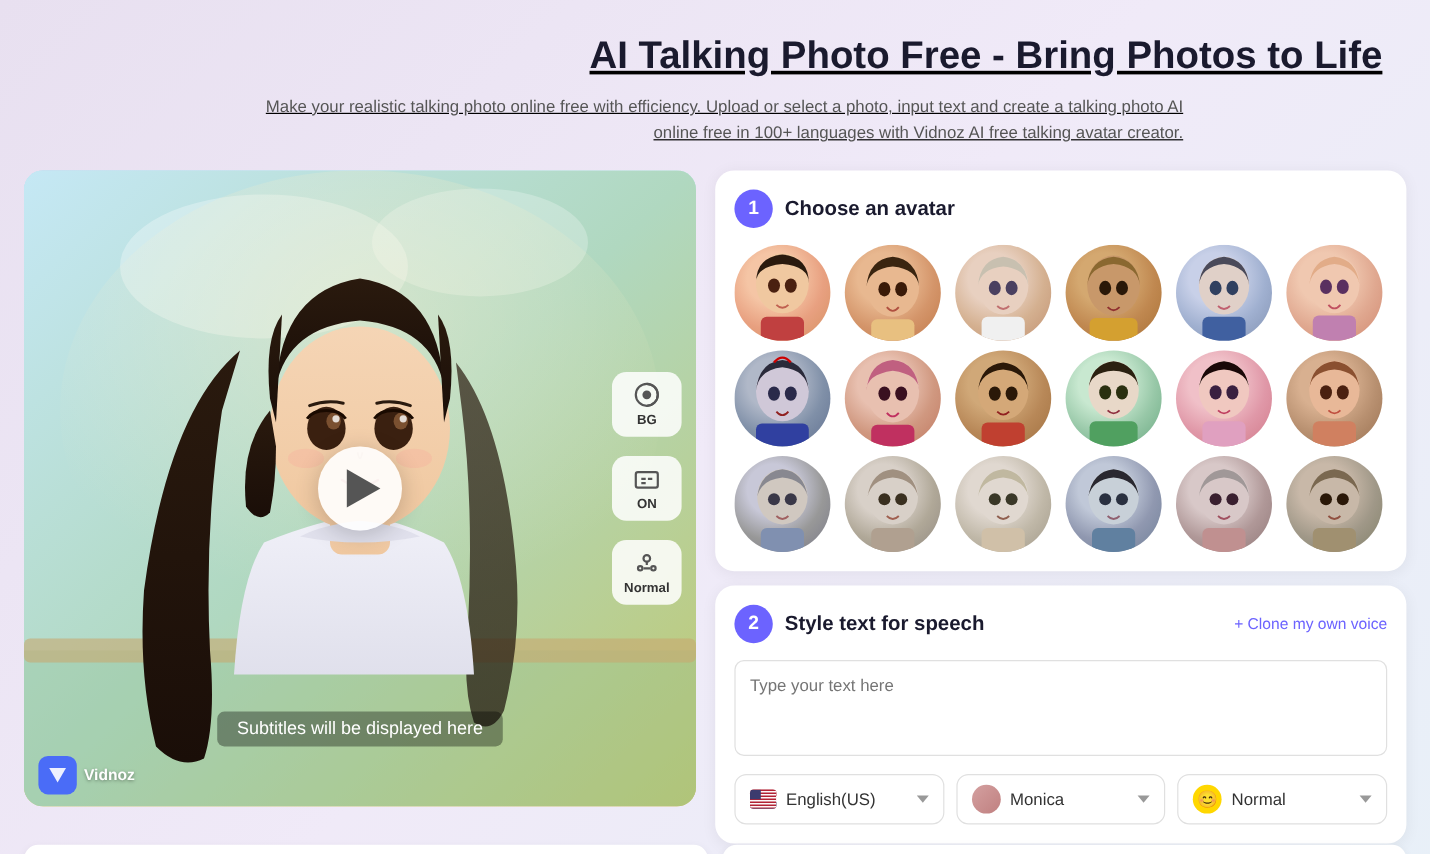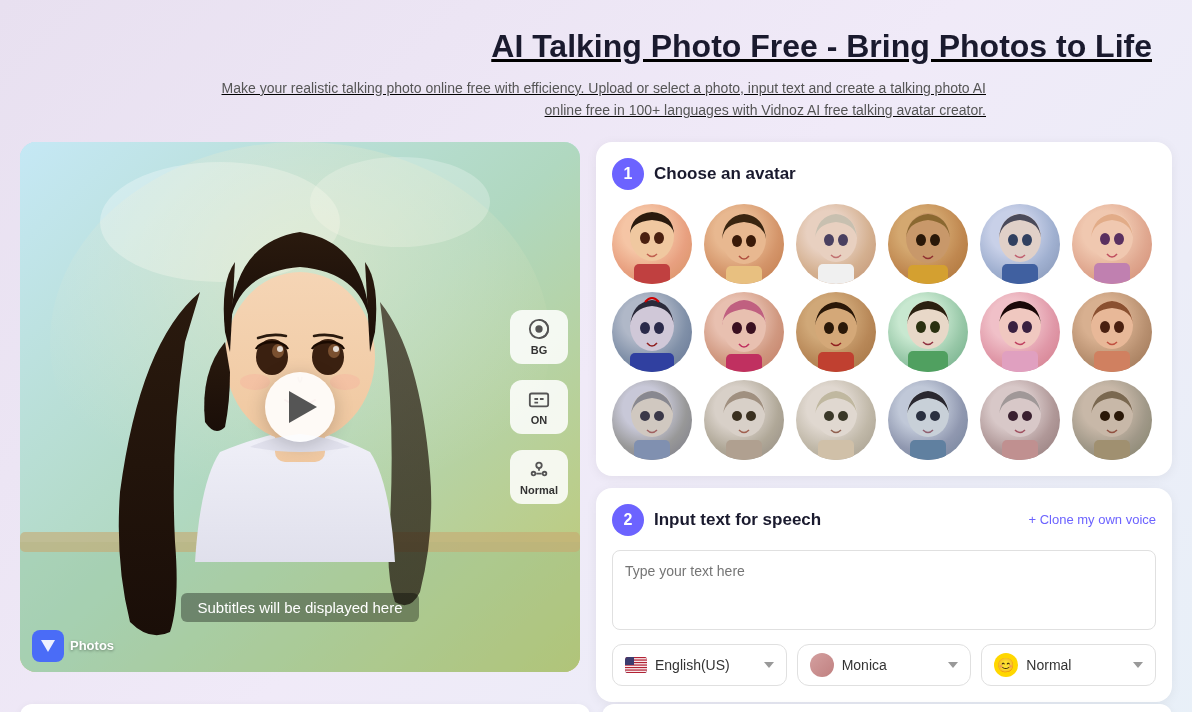--- a/index.html
+++ b/index.html
@@ -292,21 +292,21 @@
       border: 1.5px solid #e0e0e0;
       border-radius: 10px;
       padding: 8px 12px;
       cursor: pointer;
       font-size: 14px;
       font-weight: 500;
       color: #333;
       position: relative;
     }
     .dropdown-select.lang { flex: 1; }
-    .dropdown-select.voice { flex: 1; border-radius: 12px; }
+    .dropdown-select.voice { flex: 1; }
     .dropdown-select.emotion { flex: 1; }
     .flag-icon {
       width: 22px;
       height: 16px;
       border-radius: 3px;
       background: linear-gradient(180deg, #b22234 33%, white 33%, white 66%, #3c3b6e 66%);
       font-size: 12px;
       display: flex;
       align-items: center;
       justify-content: center;
@@ -502,21 +502,21 @@
     <div class="subtitles-bar">
       <span class="subtitles-text">Subtitles will be displayed here</span>
     </div>
 
     <div class="logo-watermark">
       <div class="logo-icon">
         <svg width="20" height="20" viewBox="0 0 20 20" fill="white">
           <path d="M3 4 L10 16 L17 4 Z" fill="white" opacity="0.9"></path>
         </svg>
       </div>
-      <span class="logo-text">Photos</span>
+      <span class="logo-text">Vidnoz</span>
     </div>
   </div>
 
   <div class="steps-panel">
 
     <div class="step-card">
       <div class="step-header">
         <div class="step-number step-number-1">1</div>
         <span class="step-title">Choose an avatar</span>
       </div>
@@ -706,21 +706,21 @@
               <rect x="22" y="60" width="36" height="28" rx="5" fill="#a09070"></rect>
             </svg>
           </div>
         </div>
       </div>
     </div>
 
     <div class="step-card">
       <div class="step-header step-2-header-row">
         <div class="step-number step-number-2">2</div>
-        <span class="step-title">Input text for speech</span>
+        <span class="step-title">Style text for speech</span>
         <div class="clone-voice-btn" style="margin-left:auto;justify-content:center;">
           <span>+ Clone my own voice</span>
         </div>
       </div>
       <div class="text-area-section">
         <textarea class="text-input-area" placeholder="Type your text here" style=""></textarea>
       </div>
 
       <div class="dropdowns-row">
         <div class="dropdown-select lang">

